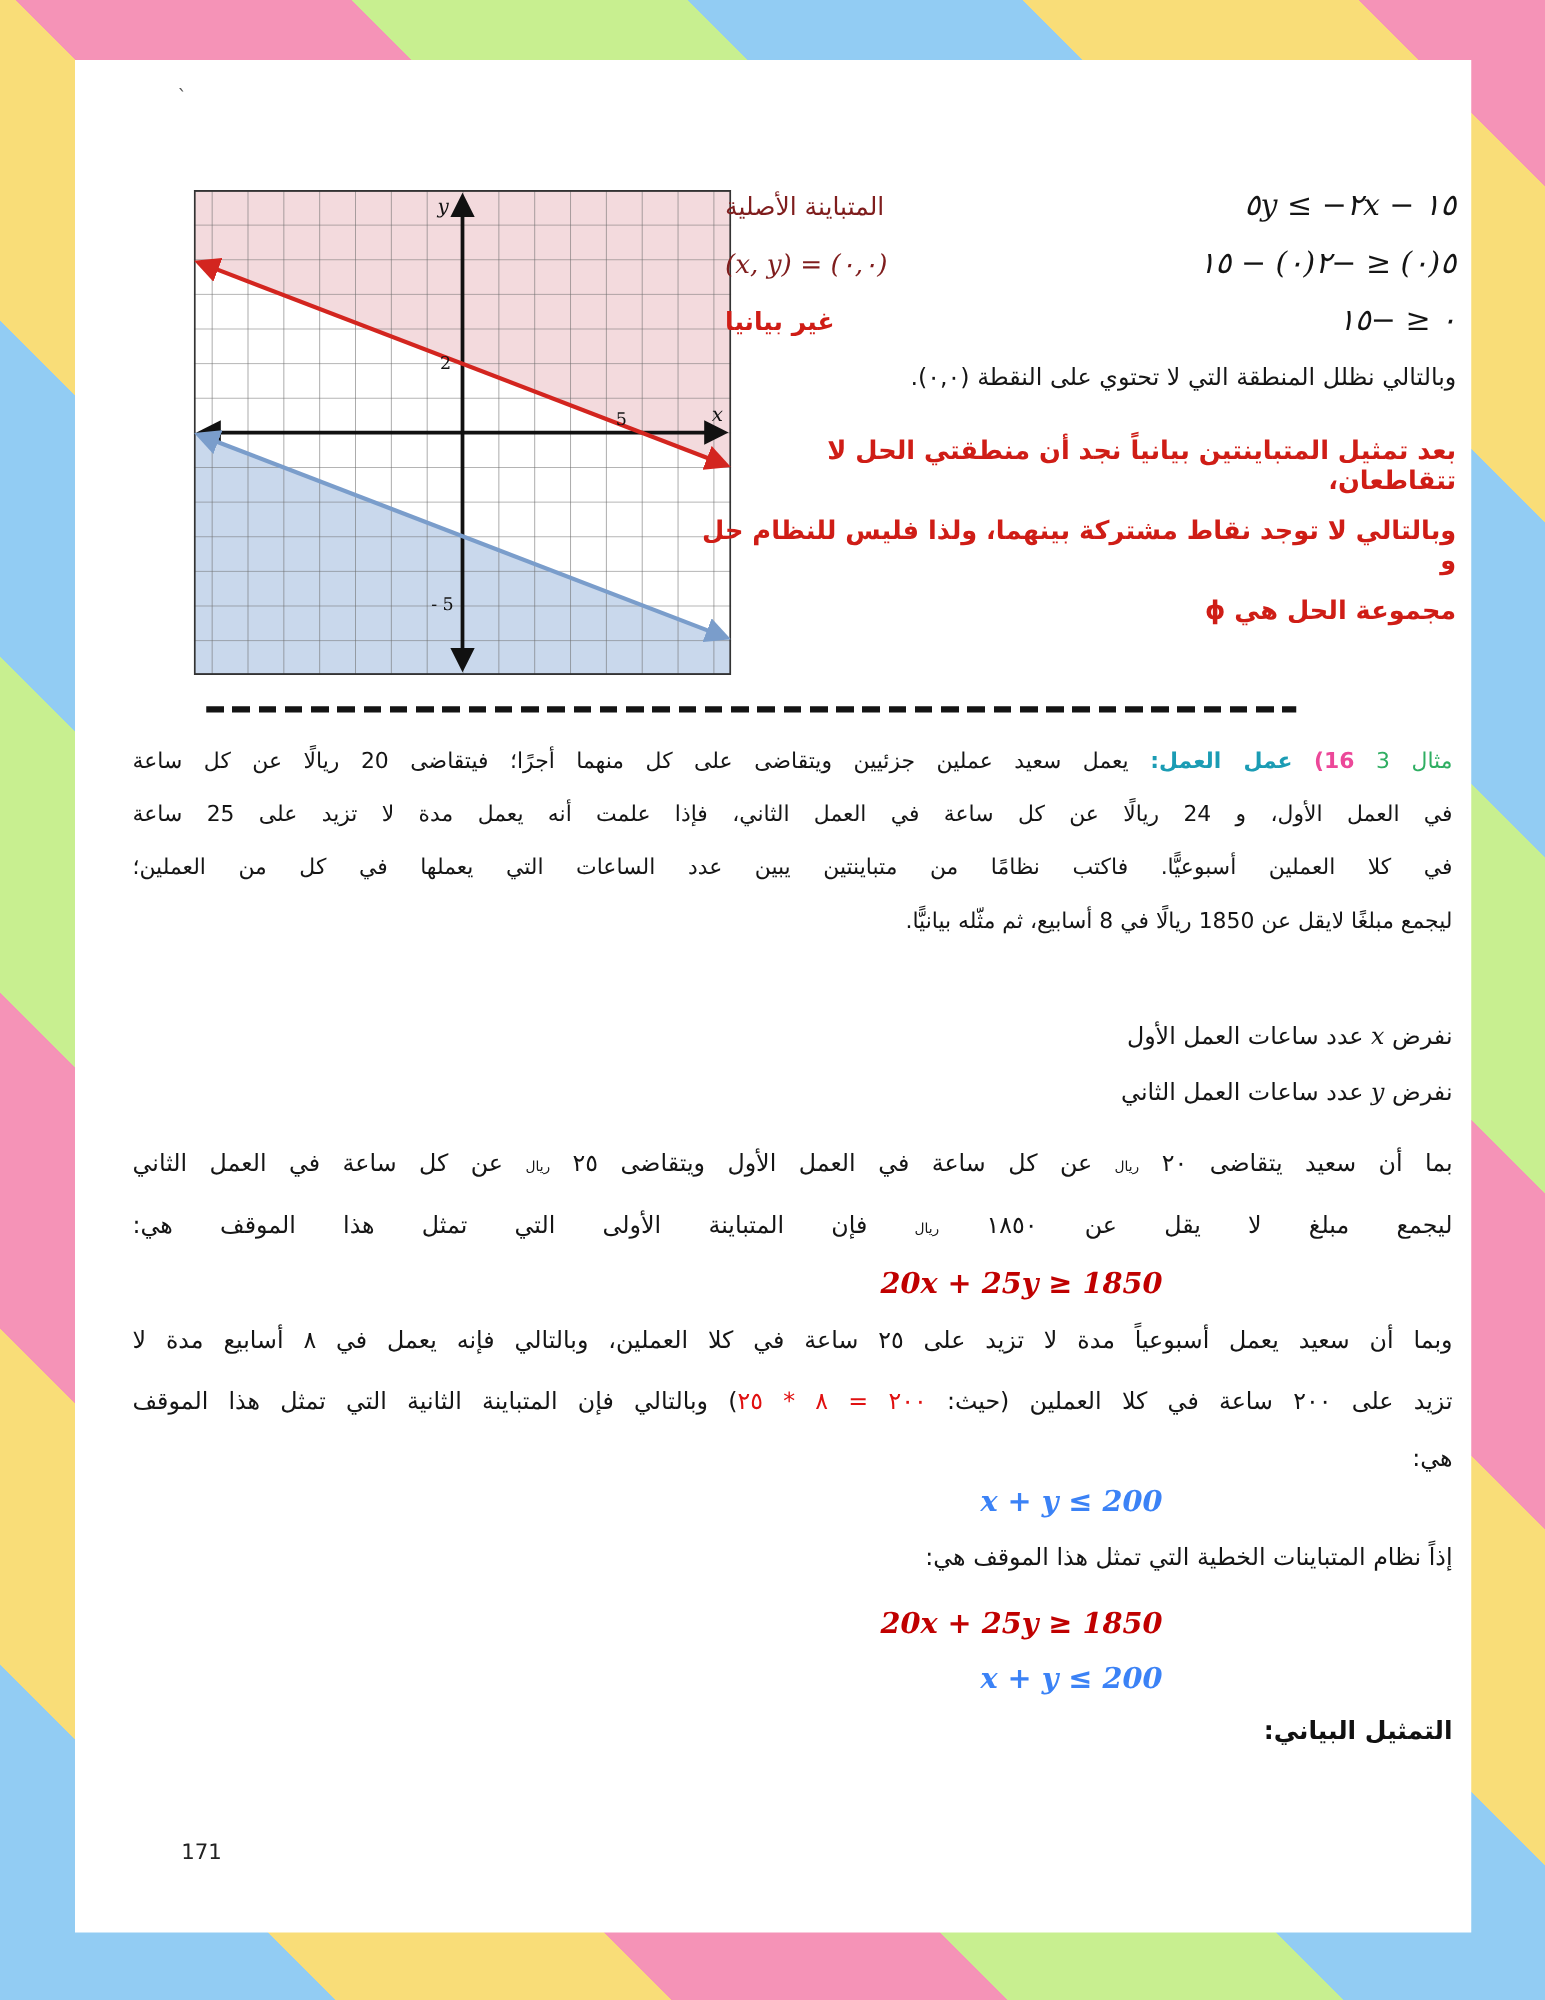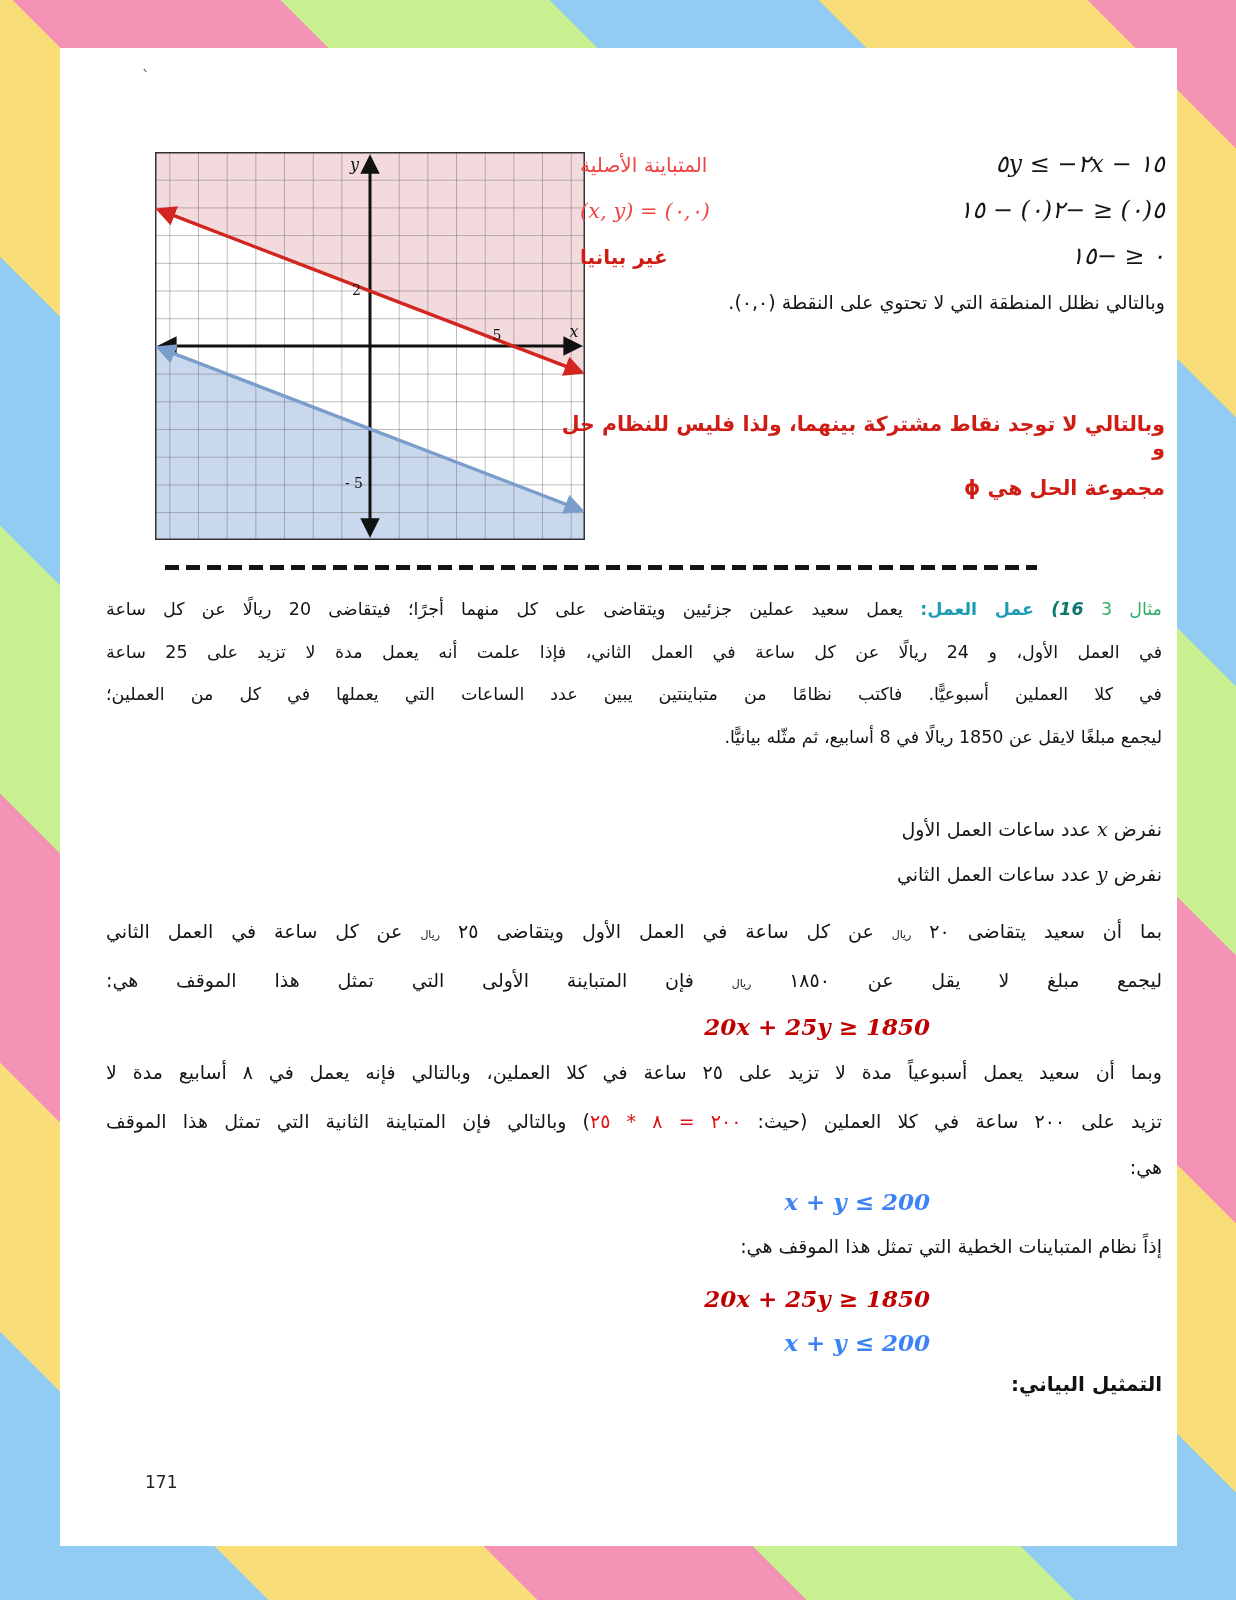--- a/index.html
+++ b/index.html
@@ -18,32 +18,32 @@
   .rtl{direction:rtl;}
   .just{text-align:justify;text-align-last:justify;}
   .right{text-align:right;}
 
   .stray{color:#555;font-size:15px;}
 
   
   .vrow{left:520px;width:585px;display:flex;direction:rtl;justify-content:space-between;align-items:baseline;}
   .veq{font-family:"DejaVu Serif","DejaVu Sans",serif;font-style:italic;font-size:24px;color:#141414;direction:ltr;unicode-bidi:isolate;}
   .vside{font-size:20px;}
-  .blue-label{color:#ef4444;}
+  .blue-label{color:#7f1d1d;}
   .red-bold{color:#cf1d16;font-weight:bold;}
   .note-line{left:520px;width:585px;font-size:19px;color:#161616;}
   .concl{left:500px;width:605px;font-size:20.5px;color:#cf1d16;font-weight:bold;}
 
   .dashes{left:105px;top:517px;width:872px;height:5px;
     background:repeating-linear-gradient(90deg,#141414 0 14px,transparent 14px 21px);}
 
   
   .exline{left:46px;width:1056px;font-size:17.5px;color:#151515;}
   .ex-label{color:#2fae62;font-weight:normal;}
-  .ex-num{font-weight:bold;color:#0f766e;font-style:italic;}
+  .ex-num{font-weight:bold;color:#ec4899;}
   .ex-title{color:#1b9cb4;font-weight:bold;}
 
   
   .sol{font-size:19px;color:#151515;}
   .solline{left:46px;width:1056px;}
   .heading-red{color:#e00808;font-weight:bold;font-size:20px;}
   .mathvar{font-family:"DejaVu Serif","DejaVu Sans",serif;font-style:italic;font-size:19px;}
   .rial{font-size:11px;}
   .eq{font-family:"DejaVu Serif","DejaVu Sans",serif;font-style:italic;font-weight:bold;direction:ltr;unicode-bidi:isolate;font-size:23px;}
   .eq-red{color:#c00000;}
@@ -104,20 +104,21 @@
   <div class="abs vrow" style="top:148px;">
     <span class="veq">٥(٠) ≤ −٢(٠) − ١٥</span>
     <span class="vside blue-label veq" style="font-size:21px;">(x, y) = (٠,٠)</span>
   </div>
   <div class="abs vrow" style="top:194px;">
     <span class="veq">٠ ≤ −١٥</span>
     <span class="vside red-bold">غير بيانيا</span>
   </div>
   <div class="abs note-line rtl right" style="top:243px;">وبالتالي نظلل المنطقة التي لا تحتوي على النقطة (٠,٠).</div>
 
+  <div class="abs concl rtl right" style="top:300px;">بعد تمثيل المتباينتين بيانياً نجد أن منطقتي الحل لا تتقاطعان،</div>
   <div class="abs concl rtl right" style="top:364px;">وبالتالي لا توجد نقاط مشتركة بينهما، ولذا فليس للنظام حل و</div>
   <div class="abs concl rtl right" style="top:428px;">مجموعة الحل هي ϕ</div>
 
   <div class="abs dashes"></div>
 
   <div class="abs exline rtl just" style="top:551px;">
     <span class="ex-label">مثال 3</span>
     <span> </span>
     <span class="ex-num" dir="ltr">(16</span>
     <span> </span>

